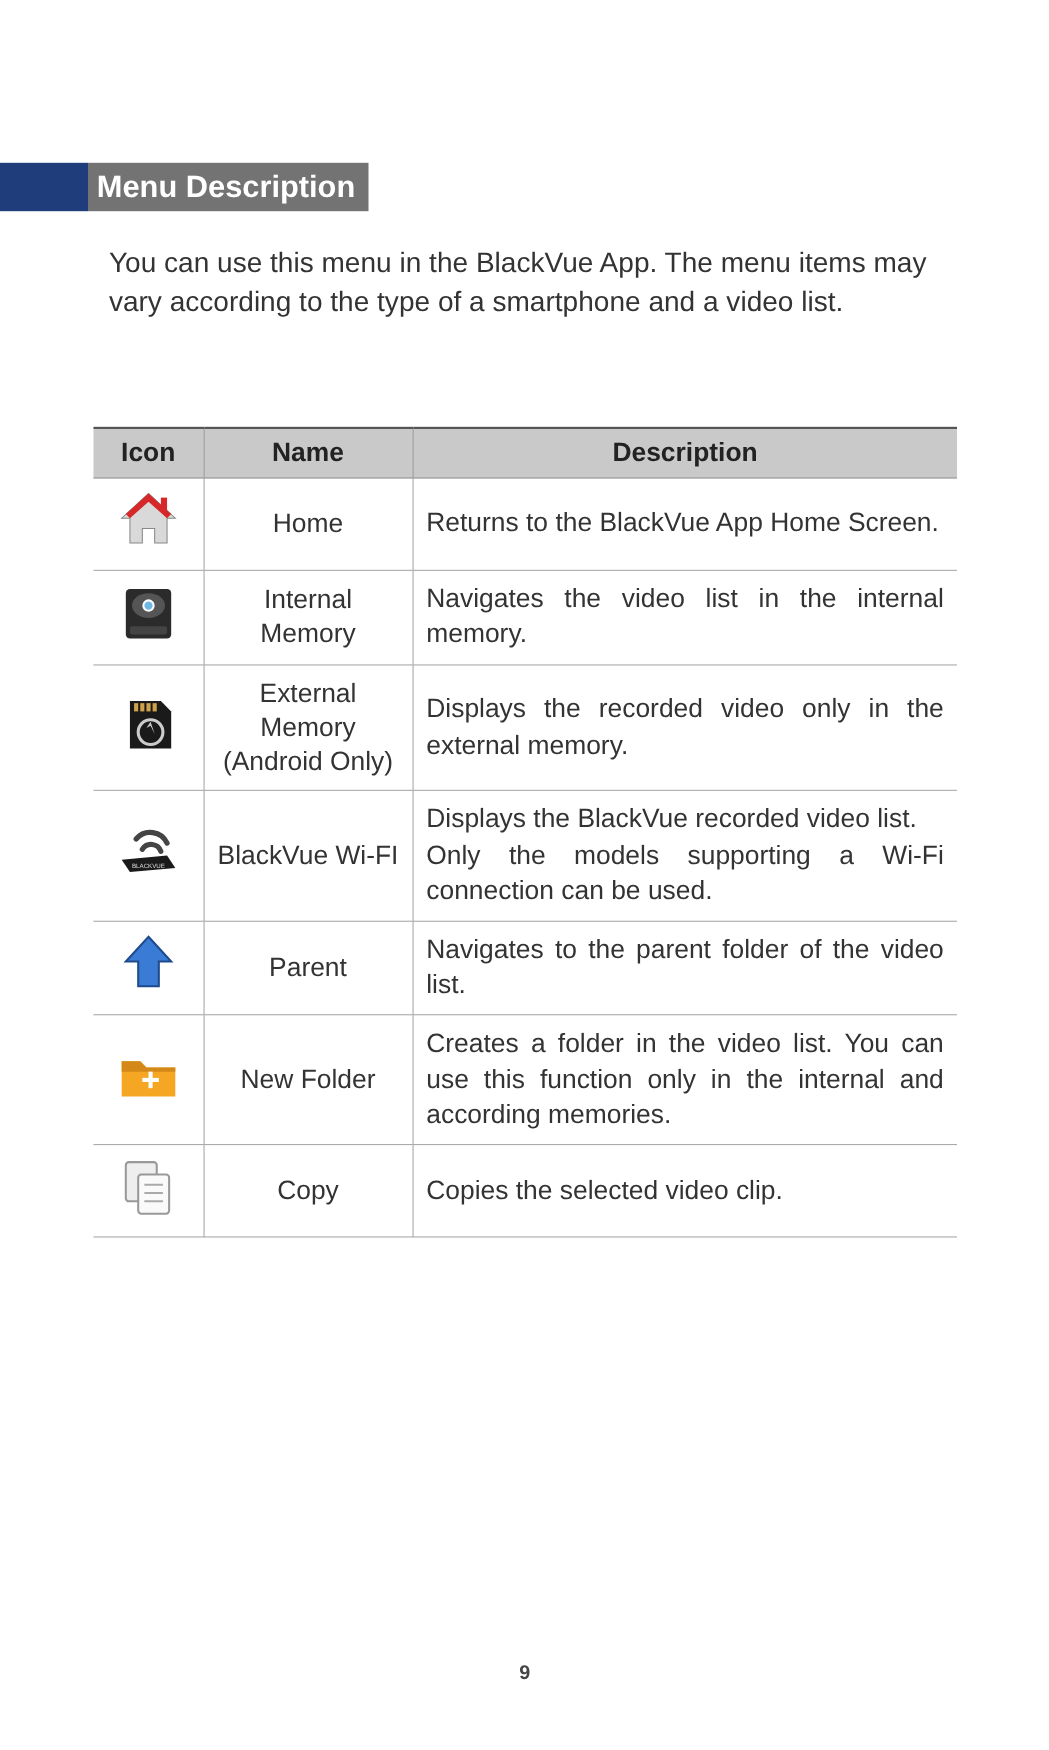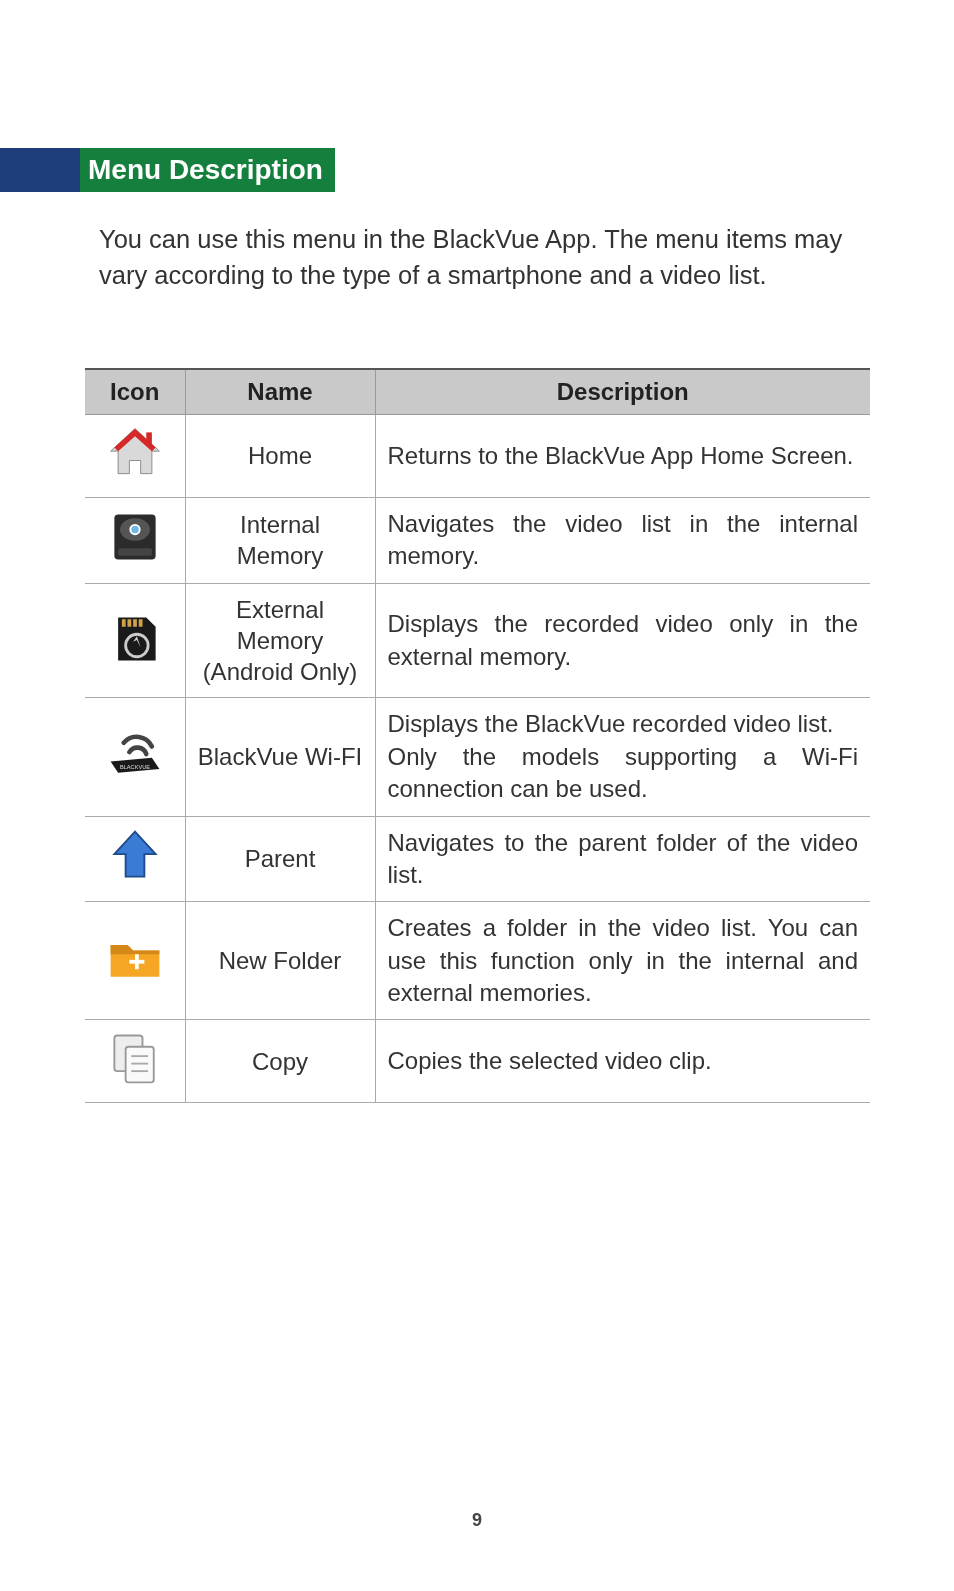--- a/index.html
+++ b/index.html
@@ -16,38 +16,38 @@
       top: 148px;
       left: 0;
       display: flex;
       align-items: stretch;
     }
     .heading-bar-dark {
       width: 80px;
       background: #1f3d7a;
     }
     .heading-bar-main {
-      background: #15803d;
+      background: #737373;
       color: #fff;
       font-weight: bold;
       font-size: 28px;
       padding: 6px 12px 6px 8px;
     }
     .intro {
       position: absolute;
       top: 222px;
       left: 99px;
       width: 785px;
       font-size: 25.5px;
       line-height: 1.4;
       color: #333;
     }
     .menu-table {
       position: absolute;
-      top: 368px;
+      top: 388px;
       left: 85px;
       width: 785px;
       border-collapse: collapse;
     }
     .menu-table th {
       background: #c9c9c9;
       font-weight: bold;
       font-size: 24px;
       padding: 8px 6px;
       border-top: 2px solid #555;
@@ -177,21 +177,21 @@
     <tr>
       <td class="icon-cell">
         <svg class="icon-svg" viewBox="0 0 64 64">
           <path d="M6 18 L24 18 L30 24 L58 24 L58 52 L6 52 Z" fill="#f5a623"></path>
           <path d="M6 18 L24 18 L30 24 L58 24 L58 28 L6 28 Z" fill="#d48818"></path>
           <rect x="26" y="34" width="16" height="4" fill="#fff"></rect>
           <rect x="32" y="28" width="4" height="16" fill="#fff"></rect>
         </svg>
       </td>
       <td class="name-cell">New Folder</td>
-      <td class="desc-cell justify">Creates a folder in the video list. You can use this function only in the internal and external memories.</td>
+      <td class="desc-cell justify">Creates a folder in the video list. You can use this function only in the internal and according memories.</td>
     </tr>
     <tr>
       <td class="icon-cell">
         <svg class="icon-svg" viewBox="0 0 64 64">
           <rect x="10" y="8" width="30" height="38" rx="3" fill="#eee" stroke="#999" stroke-width="2"></rect>
           <rect x="22" y="20" width="30" height="38" rx="3" fill="#fafafa" stroke="#999" stroke-width="2"></rect>
           <line x1="28" y1="30" x2="46" y2="30" stroke="#aaa" stroke-width="2"></line>
           <line x1="28" y1="38" x2="46" y2="38" stroke="#aaa" stroke-width="2"></line>
           <line x1="28" y1="46" x2="46" y2="46" stroke="#aaa" stroke-width="2"></line>
         </svg>

